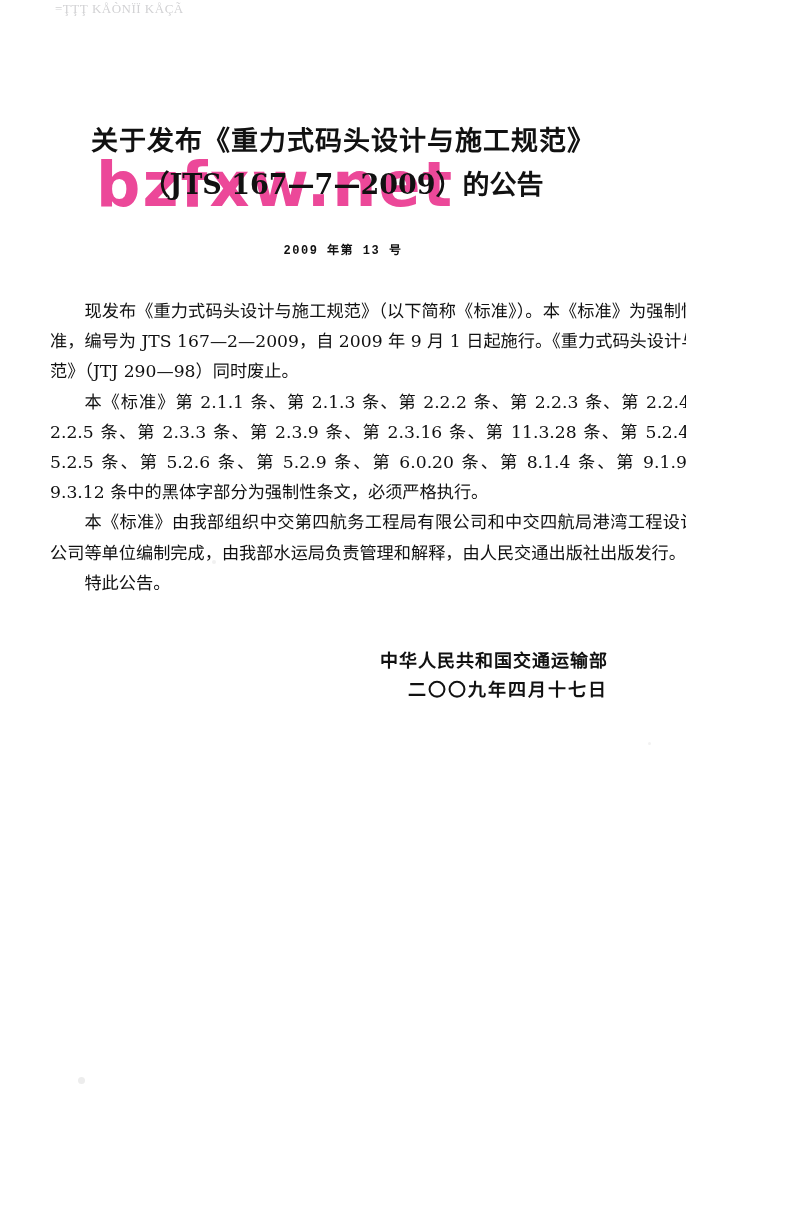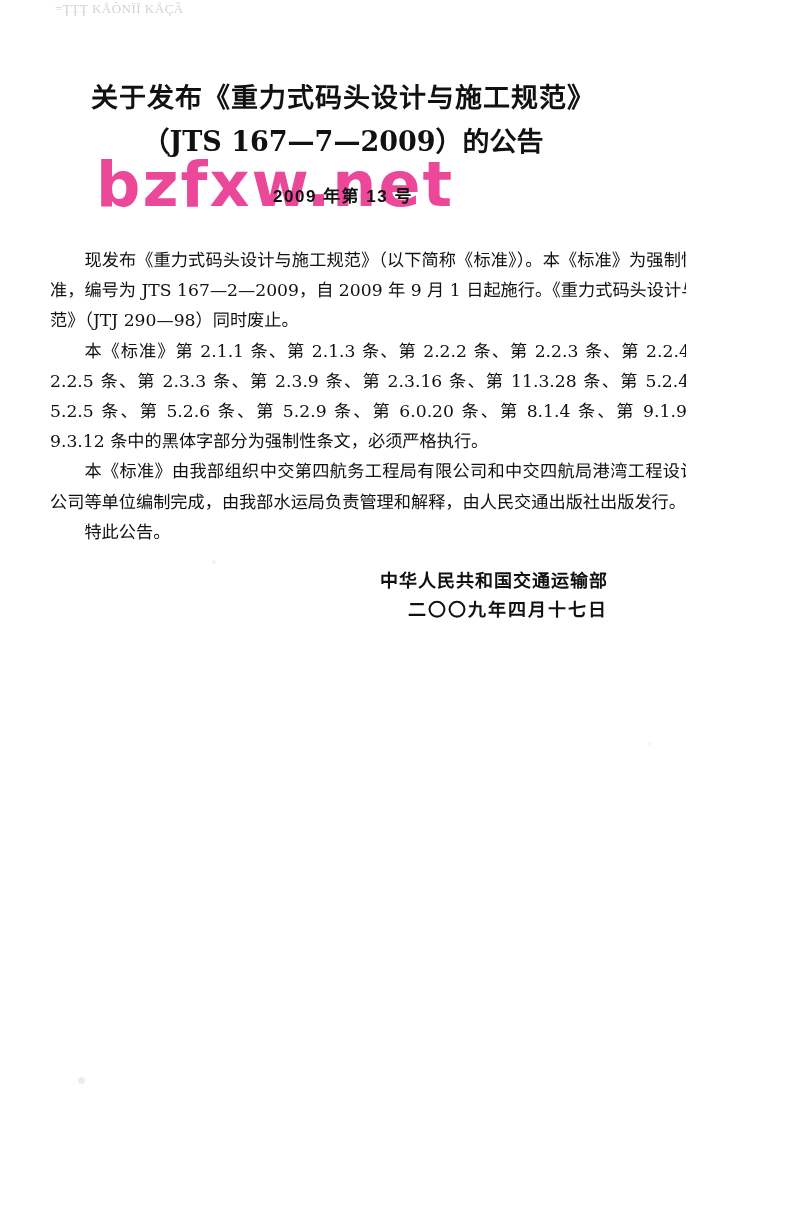--- a/index.html
+++ b/index.html
@@ -65,35 +65,35 @@
 
   
   .doc-title {
     text-align: center;
     font-family: "DejaVu Serif", "Liberation Serif", serif;
     font-weight: bold;
     font-size: 27px;
     line-height: 44px;
     letter-spacing: 1px;
     margin: 0;
-    padding-top: 76px;
+    padding-top: 119px;
   }
   .doc-title .line2 {
     display: block;
     letter-spacing: 0px;
   }
 
   
   .doc-number {
     text-align: center;
-    font-family: Liberation Sans, sans-serif;
+    font-family: Liberation Mono, monospace;
     font-weight: bold;
-    font-size: 17px;
+    font-size: 12px;
     letter-spacing: 1.5px;
-    margin: 0;
+    margin: 15px;
     padding-top: 18px;
   }
 
   
   .body-block {
     margin: 16px;
     padding: 0;
     width: 700px;
     margin-left: 50px;
     padding-top: 22px;
@@ -110,21 +110,21 @@
   }
   .para.indent {
     text-indent: 2em;
   }
   .para.short {
     text-align: left;
   }
 
   
   .signature {
-    margin-top: 20px;
+    margin-top: 49px;
     padding-right: 78px;
     text-align: right;
     font-family: Liberation Serif, serif;
     font-weight: bold;
     font-size: 18px;
     line-height: 29px;
     letter-spacing: 1px;
   }
   .signature .org { display: block; }
   .signature .date {

